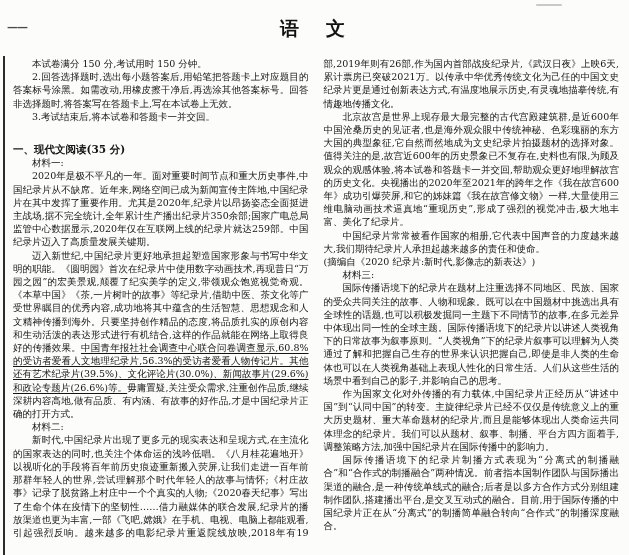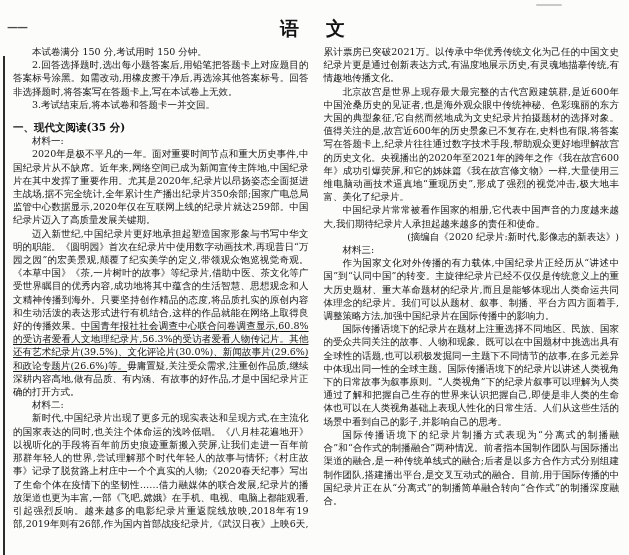--- a/index.html
+++ b/index.html
@@ -8,32 +8,32 @@
     font-family:"DejaVu Serif","Liberation Serif",serif;color:#141414;
   }
   .scan-edge{position:absolute;left:3px;top:56px;width:2px;height:499px;background:#2b2b2b;}
   .scan-smudge{position:absolute;left:536px;top:4px;width:26px;height:2px;background:#c9c9c6;border-radius:2px;}
   .margin-dash{position:absolute;left:7px;top:21px;font-size:11px;color:#4a4a4a;letter-spacing:-1px;font-weight:bold;}
   .title{
     position:absolute;top:16px;left:0;width:100%;margin:0;text-align:center;
     font-size:19px;font-weight:bold;letter-spacing:4px;color:#111;
   }
   .columns{
-    position:absolute;left:13px;top:45px;width:606px;height:494px;
+    position:absolute;left:13px;top:57px;width:606px;height:494px;
     column-count:2;column-gap:15px;column-fill:auto;overflow:hidden;
     text-align:justify;font-size:9.5px;line-height:13.2px;
   }
   .columns p,.columns h2,.columns h3{margin:0;padding:0;font-size:inherit;font-weight:normal;}
   .indent{text-indent:2em;}
   .bold{font-weight:bold;}
-  h2.section{font-weight:bold;margin-top:10px;font-size:10.5px;}
+  h2.section{font-weight:bold;margin-top:20px;font-size:10.5px;}
   h3.subsection{font-weight:bold;font-size:10px;}
   .instruction{font-weight:bold;}
   .material-label{font-weight:bold;text-indent:2em;}
-  .source{text-align:right;padding-right:6px;}
+  .source{padding-right:6px;}
   .underline-seg{text-decoration:underline;text-underline-offset:2px;}
 </style>
 </head>
 <body>
 
 <div class="page">
   <div class="scan-edge"></div>
   <div class="scan-smudge"></div>
   <div class="margin-dash">——</div>
   <h1 class="title">语　文</h1>
@@ -45,23 +45,23 @@
     <p class="indent">3.考试结束后,将本试卷和答题卡一并交回。</p>
 
     <h2 class="section">一、现代文阅读(35 分)</h2>
 
     <p class="material-label">材料一:</p>
     <p class="indent">2020年是极不平凡的一年。面对重要时间节点和重大历史事件,中国纪录片从不缺席。近年来,网络空间已成为新闻宣传主阵地,中国纪录片在其中发挥了重要作用。尤其是2020年,纪录片以昂扬姿态全面挺进主战场,据不完全统计,全年累计生产播出纪录片350余部;国家广电总局监管中心数据显示,2020年仅在互联网上线的纪录片就达259部。中国纪录片迈入了高质量发展关键期。</p>
     <p class="indent"><span>迈入新世纪,中国纪录片更好地承担起塑造国家形象与书写中华文明的职能。《圆明园》首次在纪录片中使用数字动画技术,再现昔日“万园之园”的宏美景观,颠覆了纪实美学的定义,带领观众饱览视觉奇观。《本草中国》《茶,一片树叶的故事》等纪录片,借助中医、茶文化等广受世界瞩目的优秀内容,成功地将其中蕴含的生活智慧、思想观念和人文精神传播到海外。只要坚持创作精品的态度,将品质扎实的原创内容和生动活泼的表达形式进行有机结合,这样的作品就能在网络上取得良好的传播效果。</span><span class="underline-seg">中国青年报社社会调查中心联合问卷调查显示,60.8%的受访者爱看人文地理纪录片,56.3%的受访者爱看人物传记片。其他还有艺术纪录片(39.5%)、文化评论片(30.0%)、新闻故事片(29.6%)和政论专题片(26.6%)等。</span><span>毋庸置疑,关注受众需求,注重创作品质,继续深耕内容高地,做有品质、有内涵、有故事的好作品,才是中国纪录片正确的打开方式。</span></p>
 
     <p class="material-label">材料二:</p>
     <p class="indent">新时代,中国纪录片出现了更多元的现实表达和呈现方式,在主流化的国家表达的同时,也关注个体命运的浅吟低唱。《八月桂花遍地开》以视听化的手段将百年前历史痕迹重新搬入荧屏,让我们走进一百年前那群年轻人的世界,尝试理解那个时代年轻人的故事与情怀;《村庄故事》记录了脱贫路上村庄中一个个真实的人物;《2020春天纪事》写出了生命个体在疫情下的坚韧性……借力融媒体的联合发展,纪录片的播放渠道也更为丰富,一部《飞吧,嫦娥》在手机、电视、电脑上都能观看,引起强烈反响。越来越多的电影纪录片重返院线放映,2018年有19部,2019年则有26部,作为国内首部战疫纪录片,《武汉日夜》上映6天,累计票房已突破2021万。以传承中华优秀传统文化为己任的中国文史纪录片更是通过创新表达方式,有温度地展示历史,有灵魂地描摹传统,有情趣地传播文化。</p>
-    <p class="indent">北京故宫是世界上现存最大最完整的古代宫殿建筑群,是近600年中国沧桑历史的见证者,也是海外观众眼中传统神秘、色彩瑰丽的东方大国的典型象征,它自然而然地成为文史纪录片拍摄题材的选择对象。值得关注的是,故宫近600年的历史景象已不复存在,史料也有限,将答案写在答题卡上,纪录片往往通过数字技术手段,帮助观众更好地理解故宫的历史文化。央视播出的2020年至2021年的跨年之作《我在故宫600年》成功引爆荧屏,和它的姊妹篇《我在故宫修文物》一样,大量使用三维电脑动画技术逼真地“重现历史”,形成了强烈的视觉冲击,极大地丰富、美化了纪录片。</p>
+    <p class="indent">北京故宫是世界上现存最大最完整的古代宫殿建筑群,是近600年中国沧桑历史的见证者,也是海外观众眼中传统神秘、色彩瑰丽的东方大国的典型象征,它自然而然地成为文史纪录片拍摄题材的选择对象。值得关注的是,故宫近600年的历史景象已不复存在,史料也有限,为顾及观众的观感体验,将本试卷和答题卡一并交回,帮助观众更好地理解故宫的历史文化。央视播出的2020年至2021年的跨年之作《我在故宫600年》成功引爆荧屏,和它的姊妹篇《我在故宫修文物》一样,大量使用三维电脑动画技术逼真地“重现历史”,形成了强烈的视觉冲击,极大地丰富、美化了纪录片。</p>
     <p class="indent">中国纪录片常常被看作国家的相册,它代表中国声音的力度越来越大,我们期待纪录片人承担起越来越多的责任和使命。</p>
     <p class="source">(摘编自《2020 纪录片:新时代,影像志的新表达》)</p>
 
     <p class="material-label">材料三:</p>
+    <p class="indent">国际传播语境下的纪录片在题材上注重选择不同地区、民族、国家的受众共同关注的故事、人物和现象。既可以在中国题材中挑选出具有全球性的话题,也可以积极发掘同一主题下不同情节的故事,在多元差异中体现出同一性的全球主题。国际传播语境下的纪录片以讲述人类视角下的日常故事为叙事原则。“人类视角”下的纪录片叙事可以理解为人类通过了解和把握自己生存的世界来认识把握自己,即使是非人类的生命体也可以在人类视角基础上表现人性化的日常生活。人们从这些生活的场景中看到自己的影子,并影响自己的思考。</p>
     <p class="indent">作为国家文化对外传播的有力载体,中国纪录片正经历从“讲述中国”到“认同中国”的转变。主旋律纪录片已经不仅仅是传统意义上的重大历史题材、重大革命题材的纪录片,而且是能够体现出人类命运共同体理念的纪录片。我们可以从题材、叙事、制播、平台方四方面着手,调整策略方法,加强中国纪录片在国际传播中的影响力。</p>
-    <p class="indent">国际传播语境下的纪录片在题材上注重选择不同地区、民族、国家的受众共同关注的故事、人物和现象。既可以在中国题材中挑选出具有全球性的话题,也可以积极发掘同一主题下不同情节的故事,在多元差异中体现出同一性的全球主题。国际传播语境下的纪录片以讲述人类视角下的日常故事为叙事原则。“人类视角”下的纪录片叙事可以理解为人类通过了解和把握自己生存的世界来认识把握自己,即使是非人类的生命体也可以在人类视角基础上表现人性化的日常生活。人们从这些生活的场景中看到自己的影子,并影响自己的思考。</p>
     <p class="indent">国际传播语境下的纪录片制播方式表现为“分离式的制播融合”和“合作式的制播融合”两种情况。前者指本国制作团队与国际播出渠道的融合,是一种传统单线式的融合;后者是以多方合作方式分别组建制作团队,搭建播出平台,是交叉互动式的融合。目前,用于国际传播的中国纪录片正在从“分离式”的制播简单融合转向“合作式”的制播深度融合。</p>
 
   </div>
 </div>
 
 </body></html>

